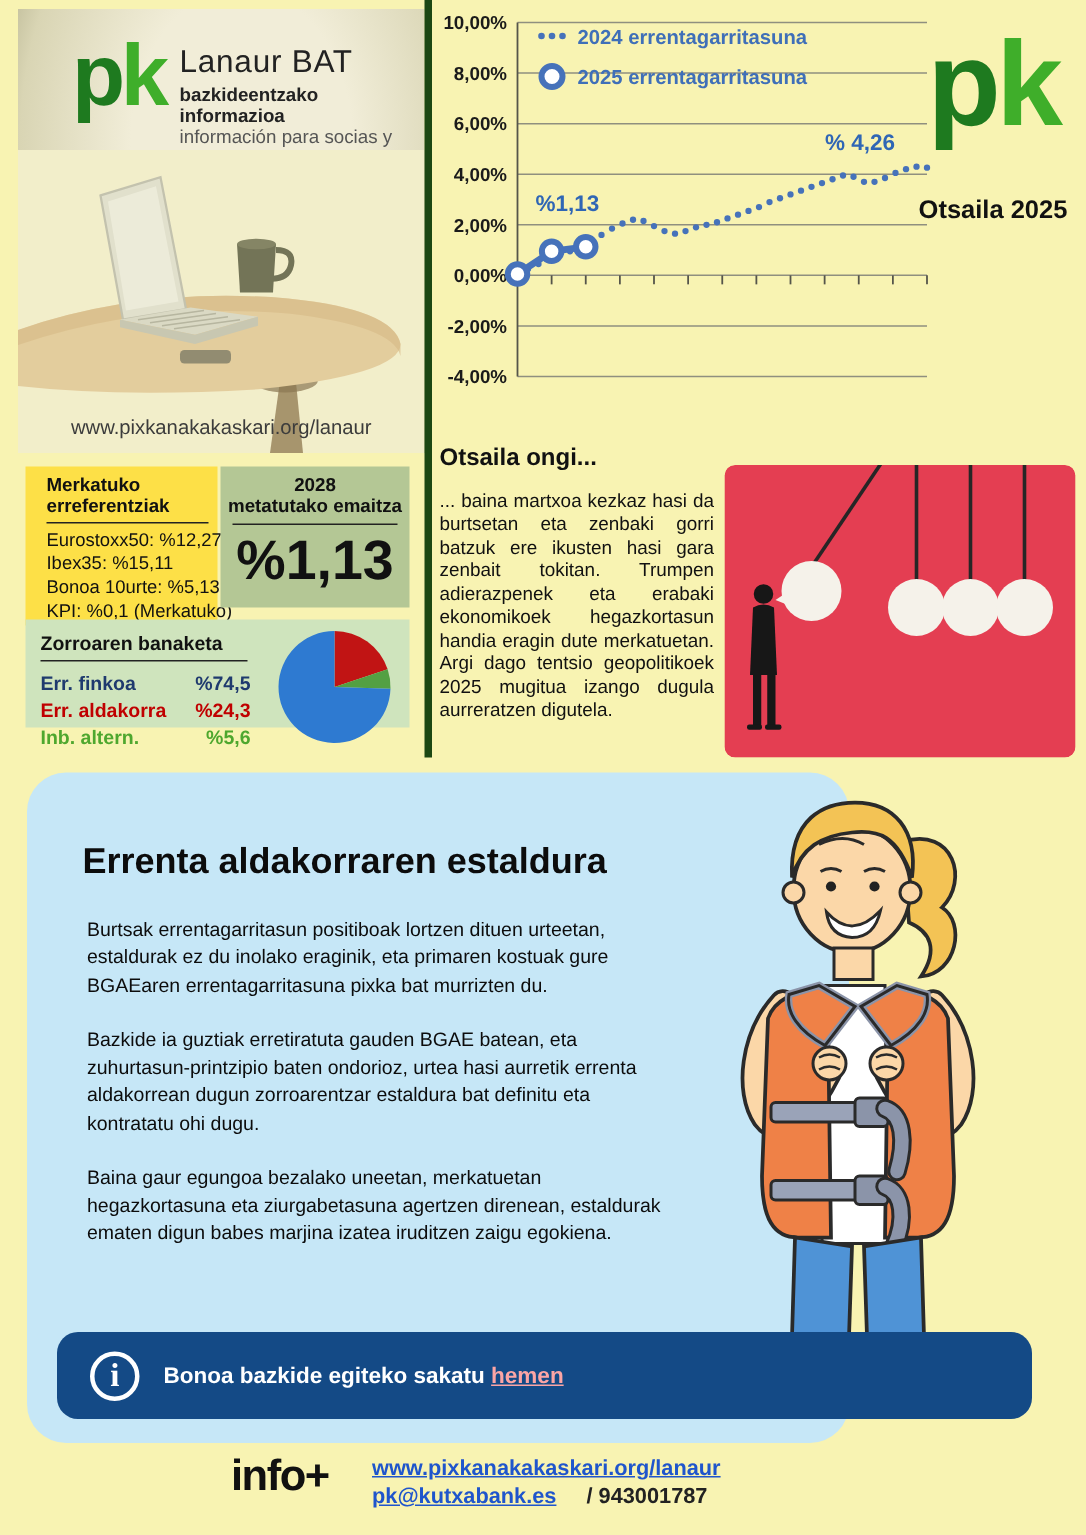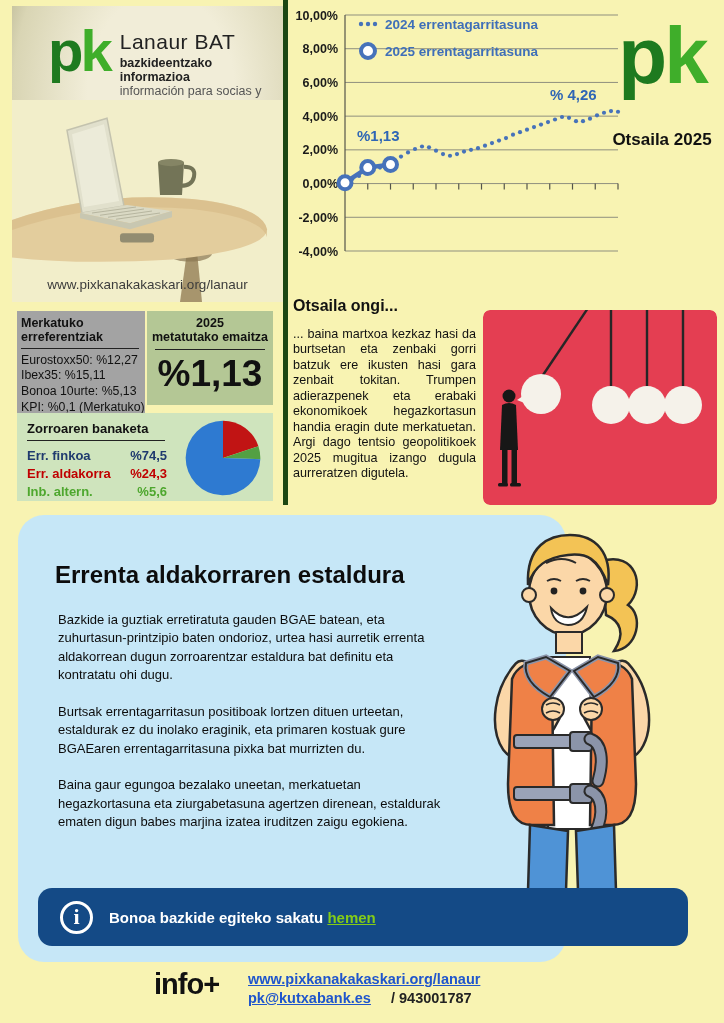--- a/index.html
+++ b/index.html
@@ -30,32 +30,32 @@
 
   
   .chart-wrap { position:absolute; left:288px; top:4px; width:336px; height:262px; }
   .issue-logo { position:absolute; left:606px; top:24px; width:112px; text-align:center; }
   .issue-logo .pk-logo { font-size:80px; }
   .issue-date { position:absolute; left:606px; top:130px; width:112px; text-align:center;
                 font-size:17px; font-weight:bold; color:#111; }
 
   
   .mkt-box { position:absolute; left:17px; top:311px; width:128px; height:106px;
-             background:#a3a3a3; padding:5px 4px 4px 4px; }
+             background:#fde047; padding:5px 4px 4px 14px; }
   .mkt-title { font-size:12.5px; font-weight:bold; color:#111; line-height:1.15; }
   .mkt-rule { border:none; border-top:1.5px solid #222; margin:3px 2px 4px 0; }
   .mkt-row { font-size:12.3px; color:#111; line-height:1.27; white-space:nowrap; }
 
   .result-box { position:absolute; left:147px; top:311px; width:126px; height:94px;
                 background:#b4c795; text-align:center; padding-top:5px; }
   .result-title { font-size:12.5px; font-weight:bold; color:#111; line-height:1.15; }
   .result-rule { border:none; border-top:1.5px solid #222; margin:4px 8px 2px 8px; }
   .result-value { font-size:37px; font-weight:bold; color:#111; margin-top:3px; }
 
-  .zorro-box { position:absolute; left:17px; top:413px; width:256px; height:88px;
+  .zorro-box { position:absolute; left:17px; top:413px; width:256px; height:72px;
                background:#cfe4bd; padding:8px 0 0 10px; }
   .zorro-title { font-size:13px; font-weight:bold; color:#111; }
   .zorro-rule { border:none; border-top:1.5px solid #222; margin:4px 0 6px 0; width:138px; }
   .zorro-rows { width:140px; }
   .zorro-row { display:flex; justify-content:space-between; font-size:13px; font-weight:bold;
                line-height:1.38; }
   .pie-wrap { position:absolute; right:10px; top:5px; width:80px; height:80px; }
 
   
   .commentary { position:absolute; left:293px; top:297px; width:183px; }
@@ -74,21 +74,21 @@
   .panel-text p { font-size:13px; color:#0c0c0c; line-height:1.42; margin-bottom:18px; }
   .woman-wrap { position:absolute; left:432px; top:14px; width:252px; height:362px; overflow:hidden; }
 
   .cta-bar { position:absolute; left:20px; top:373px; width:650px; height:58px;
              background:#144a86; border-radius:14px; display:flex; align-items:center;
              padding-left:22px; cursor:pointer; }
   .info-icon { width:33px; height:33px; border:3px solid #ffffff; border-radius:50%;
                color:#ffffff; display:flex; align-items:center; justify-content:center;
                font-family:"Liberation Serif", serif; font-weight:bold; font-size:22px; flex:0 0 auto; }
   .cta-text { color:#ffffff; font-size:15px; font-weight:bold; margin-left:16px; }
-  .cta-text a { color:#84cc16; }
+  .cta-text a { color:#fca5a5; }
 
   
   .footer-label { position:absolute; left:154px; top:968px; font-size:29px; font-weight:bold;
                   color:#111; letter-spacing:-1px; }
   .footer-links { position:absolute; left:248px; top:970px; font-size:14.5px; line-height:1.3; color:#111; }
   .footer-links a { color:#1f55cc; text-decoration:underline; font-weight:bold; }
   .footer-phone { color:#222; font-weight:bold;padding-left:16px; }
 
   svg text { font-family:"Liberation Sans", sans-serif; }
 </style>
@@ -236,21 +236,21 @@
     <div class="mkt-title">Merkatuko erreferentziak</div>
     <hr class="mkt-rule">
     <div class="mkt-row">Eurostoxx50: %12,27</div>
     <div class="mkt-row">Ibex35: %15,11</div>
     <div class="mkt-row">Bonoa 10urte: %5,13</div>
     <div class="mkt-row">KPI: %0,1 (Merkatuko)</div>
   </div>
 
   <div class="result-box">
     <div class="result-title">
-      <div>2025</div>
+      <div>2028</div>
       <div>metatutako emaitza</div>
     </div>
     <hr class="result-rule">
     <div class="result-value">%1,13</div>
   </div>
 
   <div class="zorro-box">
     <div class="zorro-title">Zorroaren banaketa</div>
     <hr class="zorro-rule">
     <div class="zorro-rows">
@@ -307,22 +307,22 @@
     </g>
 
     <circle cx="128" cy="95" r="19" fill="#f5f2ea"></circle>
     <circle cx="164" cy="95" r="19" fill="#f5f2ea"></circle>
     <circle cx="200" cy="95" r="19" fill="#f5f2ea"></circle>
   </svg>
 
   <div class="panel">
     <div class="panel-title">Errenta aldakorraren estaldura</div>
     <div class="panel-text">
+      <p>Burtsak errentagarritasun positiboak lortzen dituen urteetan, estaldurak ez du inolako eraginik, eta primaren kostuak gure BGAEaren errentagarritasuna pixka bat murrizten du.</p>
       <p>Bazkide ia guztiak erretiratuta gauden BGAE batean, eta zuhurtasun-printzipio baten ondorioz, urtea hasi aurretik errenta aldakorrean dugun zorroarentzar estaldura bat definitu eta kontratatu ohi dugu.</p>
-      <p>Burtsak errentagarritasun positiboak lortzen dituen urteetan, estaldurak ez du inolako eraginik, eta primaren kostuak gure BGAEaren errentagarritasuna pixka bat murrizten du.</p>
       <p>Baina gaur egungoa bezalako uneetan, merkatuetan hegazkortasuna eta ziurgabetasuna agertzen direnean, estaldurak ematen digun babes marjina izatea iruditzen zaigu egokiena.</p>
     </div>
 
     <div class="woman-wrap">
       <svg width="252" height="362" viewBox="0 0 252 362">
 
         <path d="M152,32 C186,22 196,58 178,76 C194,86 188,120 164,122 C176,104 170,92 156,86 Z" fill="#f3c355" stroke="#2a2a2a" stroke-width="2.5"></path>
 
         <ellipse cx="118" cy="64" rx="39" ry="42" fill="#fbd7a8" stroke="#2a2a2a" stroke-width="2.5"></ellipse>
 

